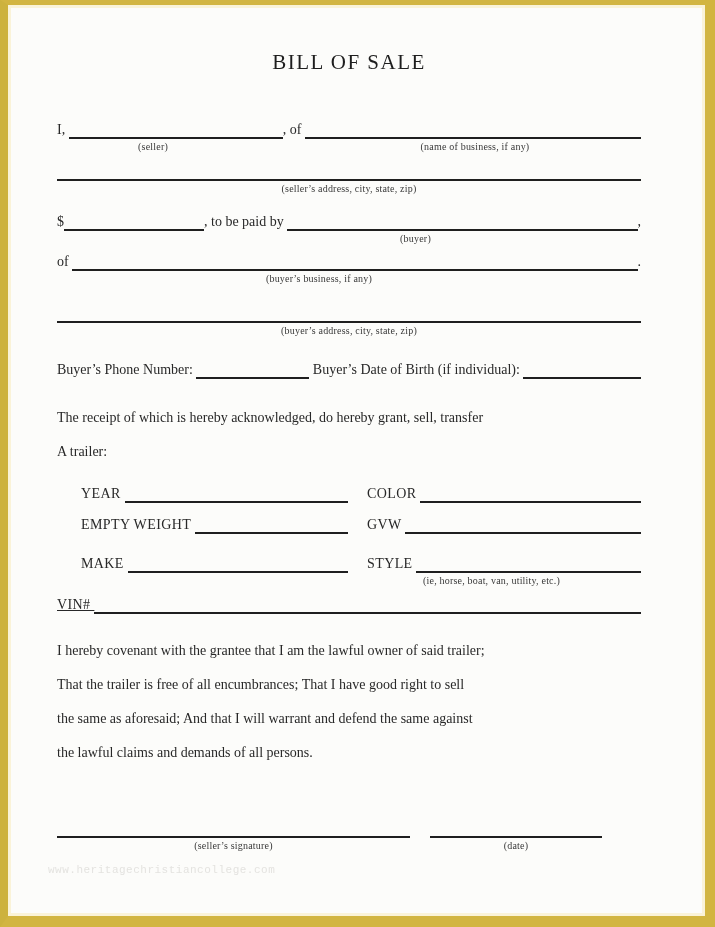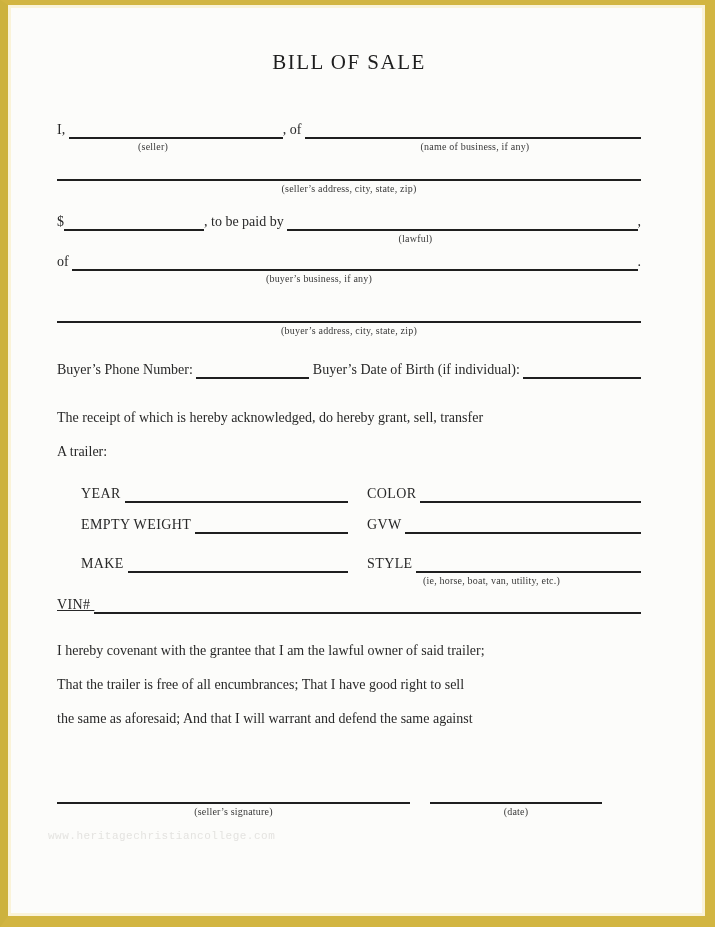--- a/index.html
+++ b/index.html
@@ -126,21 +126,21 @@
 
     <div class="fill-row mt-18">
       <span class="txt">$</span>
       <span class="blank fixed" style="width:140px"></span>
       <span class="txt">, to be paid by </span>
       <span class="blank"></span>
       <span class="txt">,</span>
     </div>
     <div class="cap-row">
       <span class="spacer" style="width:248px"></span>
-      <span class="cap cap-center grow" style="padding-right:115px">(lawful)</span>
+      <span class="cap cap-center grow" style="padding-right:115px">(buyer)</span>
     </div>
 
     <div class="fill-row mt-8">
       <span class="txt">of </span>
       <span class="blank"></span>
       <span class="txt">.</span>
     </div>
     <div class="cap-row">
       <span class="spacer" style="width:20px"></span>
       <span class="cap cap-center grow" style="padding-right:80px">(buyer’s business, if any)</span>
@@ -199,20 +199,21 @@
     </div>
 
     <div class="fill-row mt-9">
       <span class="txt field-label">VIN# </span>
       <span class="blank"></span>
     </div>
 
     <p class="para mt-28">I hereby covenant with the grantee that I am the lawful owner of said trailer;</p>
     <p class="para mt-16">That the trailer is free of all encumbrances; That I have good right to sell</p>
     <p class="para mt-16">the same as aforesaid; And that I will warrant and defend the same against</p>
+    <p class="para mt-16">the lawful claims and demands of all persons.</p>
 
     <div class="sig-row mt-74">
       <span class="sig-line sig1"></span>
       <span class="sig-gap"></span>
       <span class="sig-line sig2"></span>
     </div>
     <div class="cap-row">
       <span class="cap cap-center" style="width:353px">(seller’s signature)</span>
       <span class="spacer" style="width:20px"></span>
       <span class="cap cap-center" style="width:172px">(date)</span>

